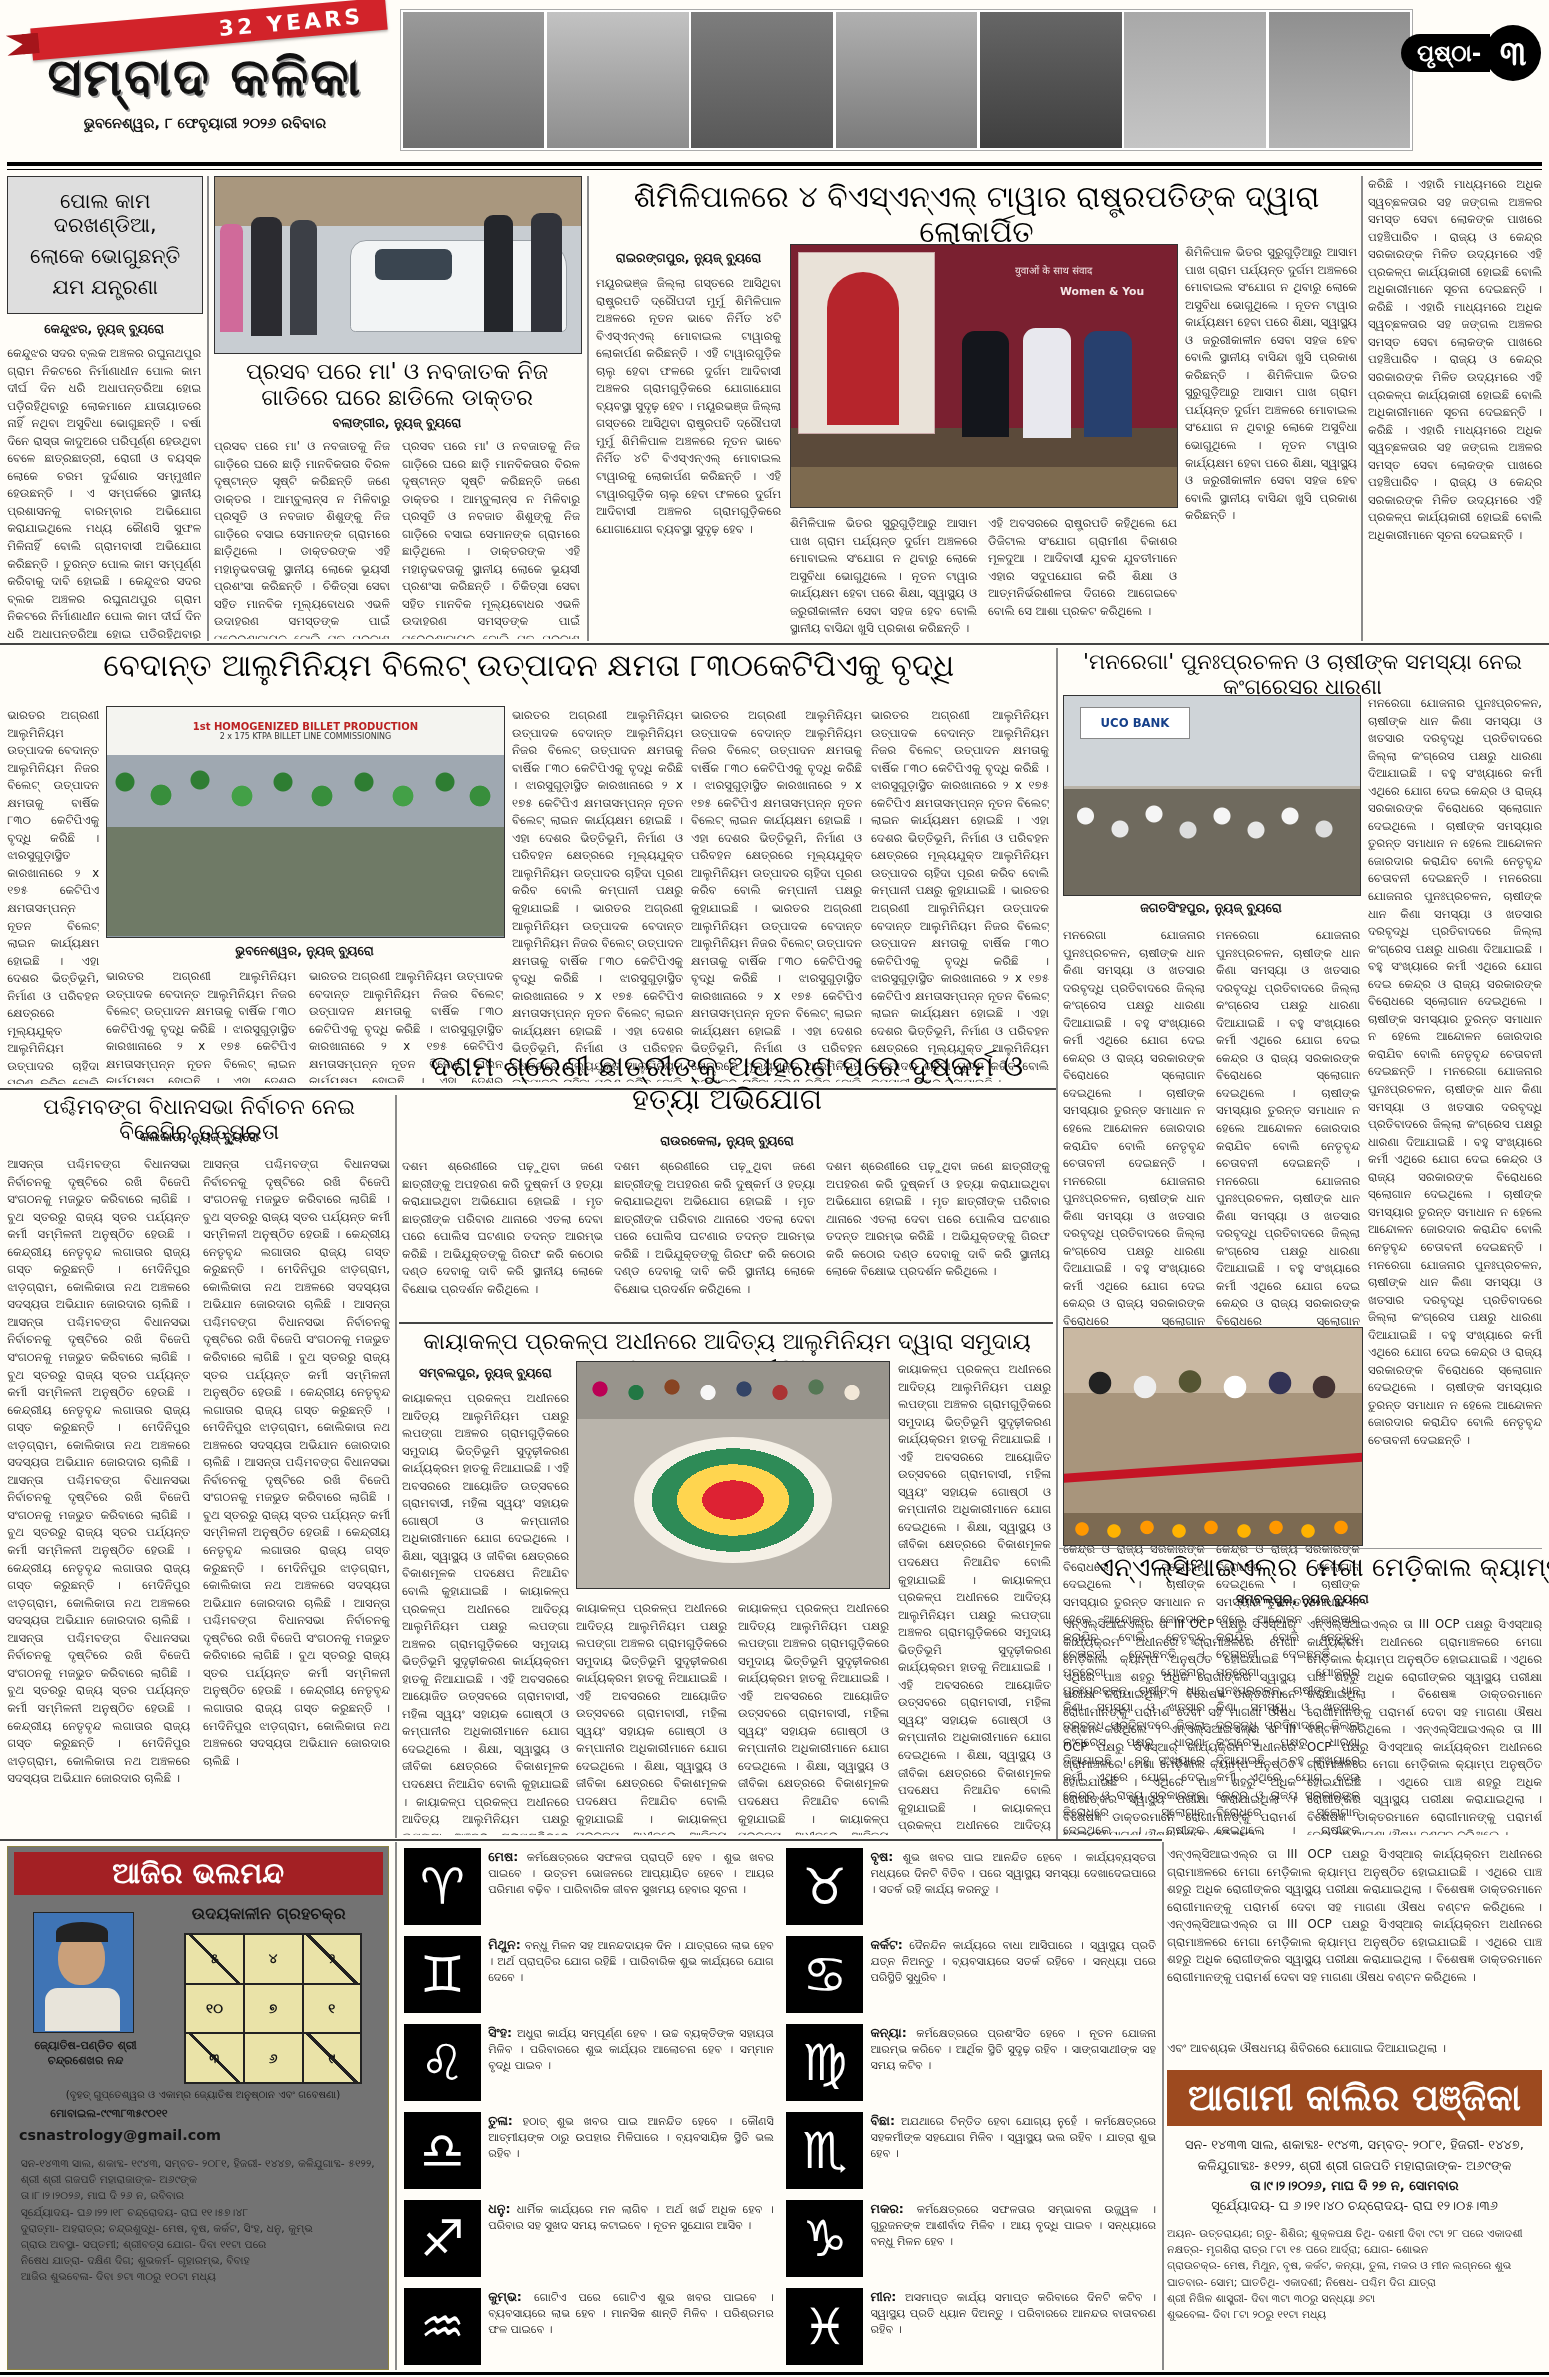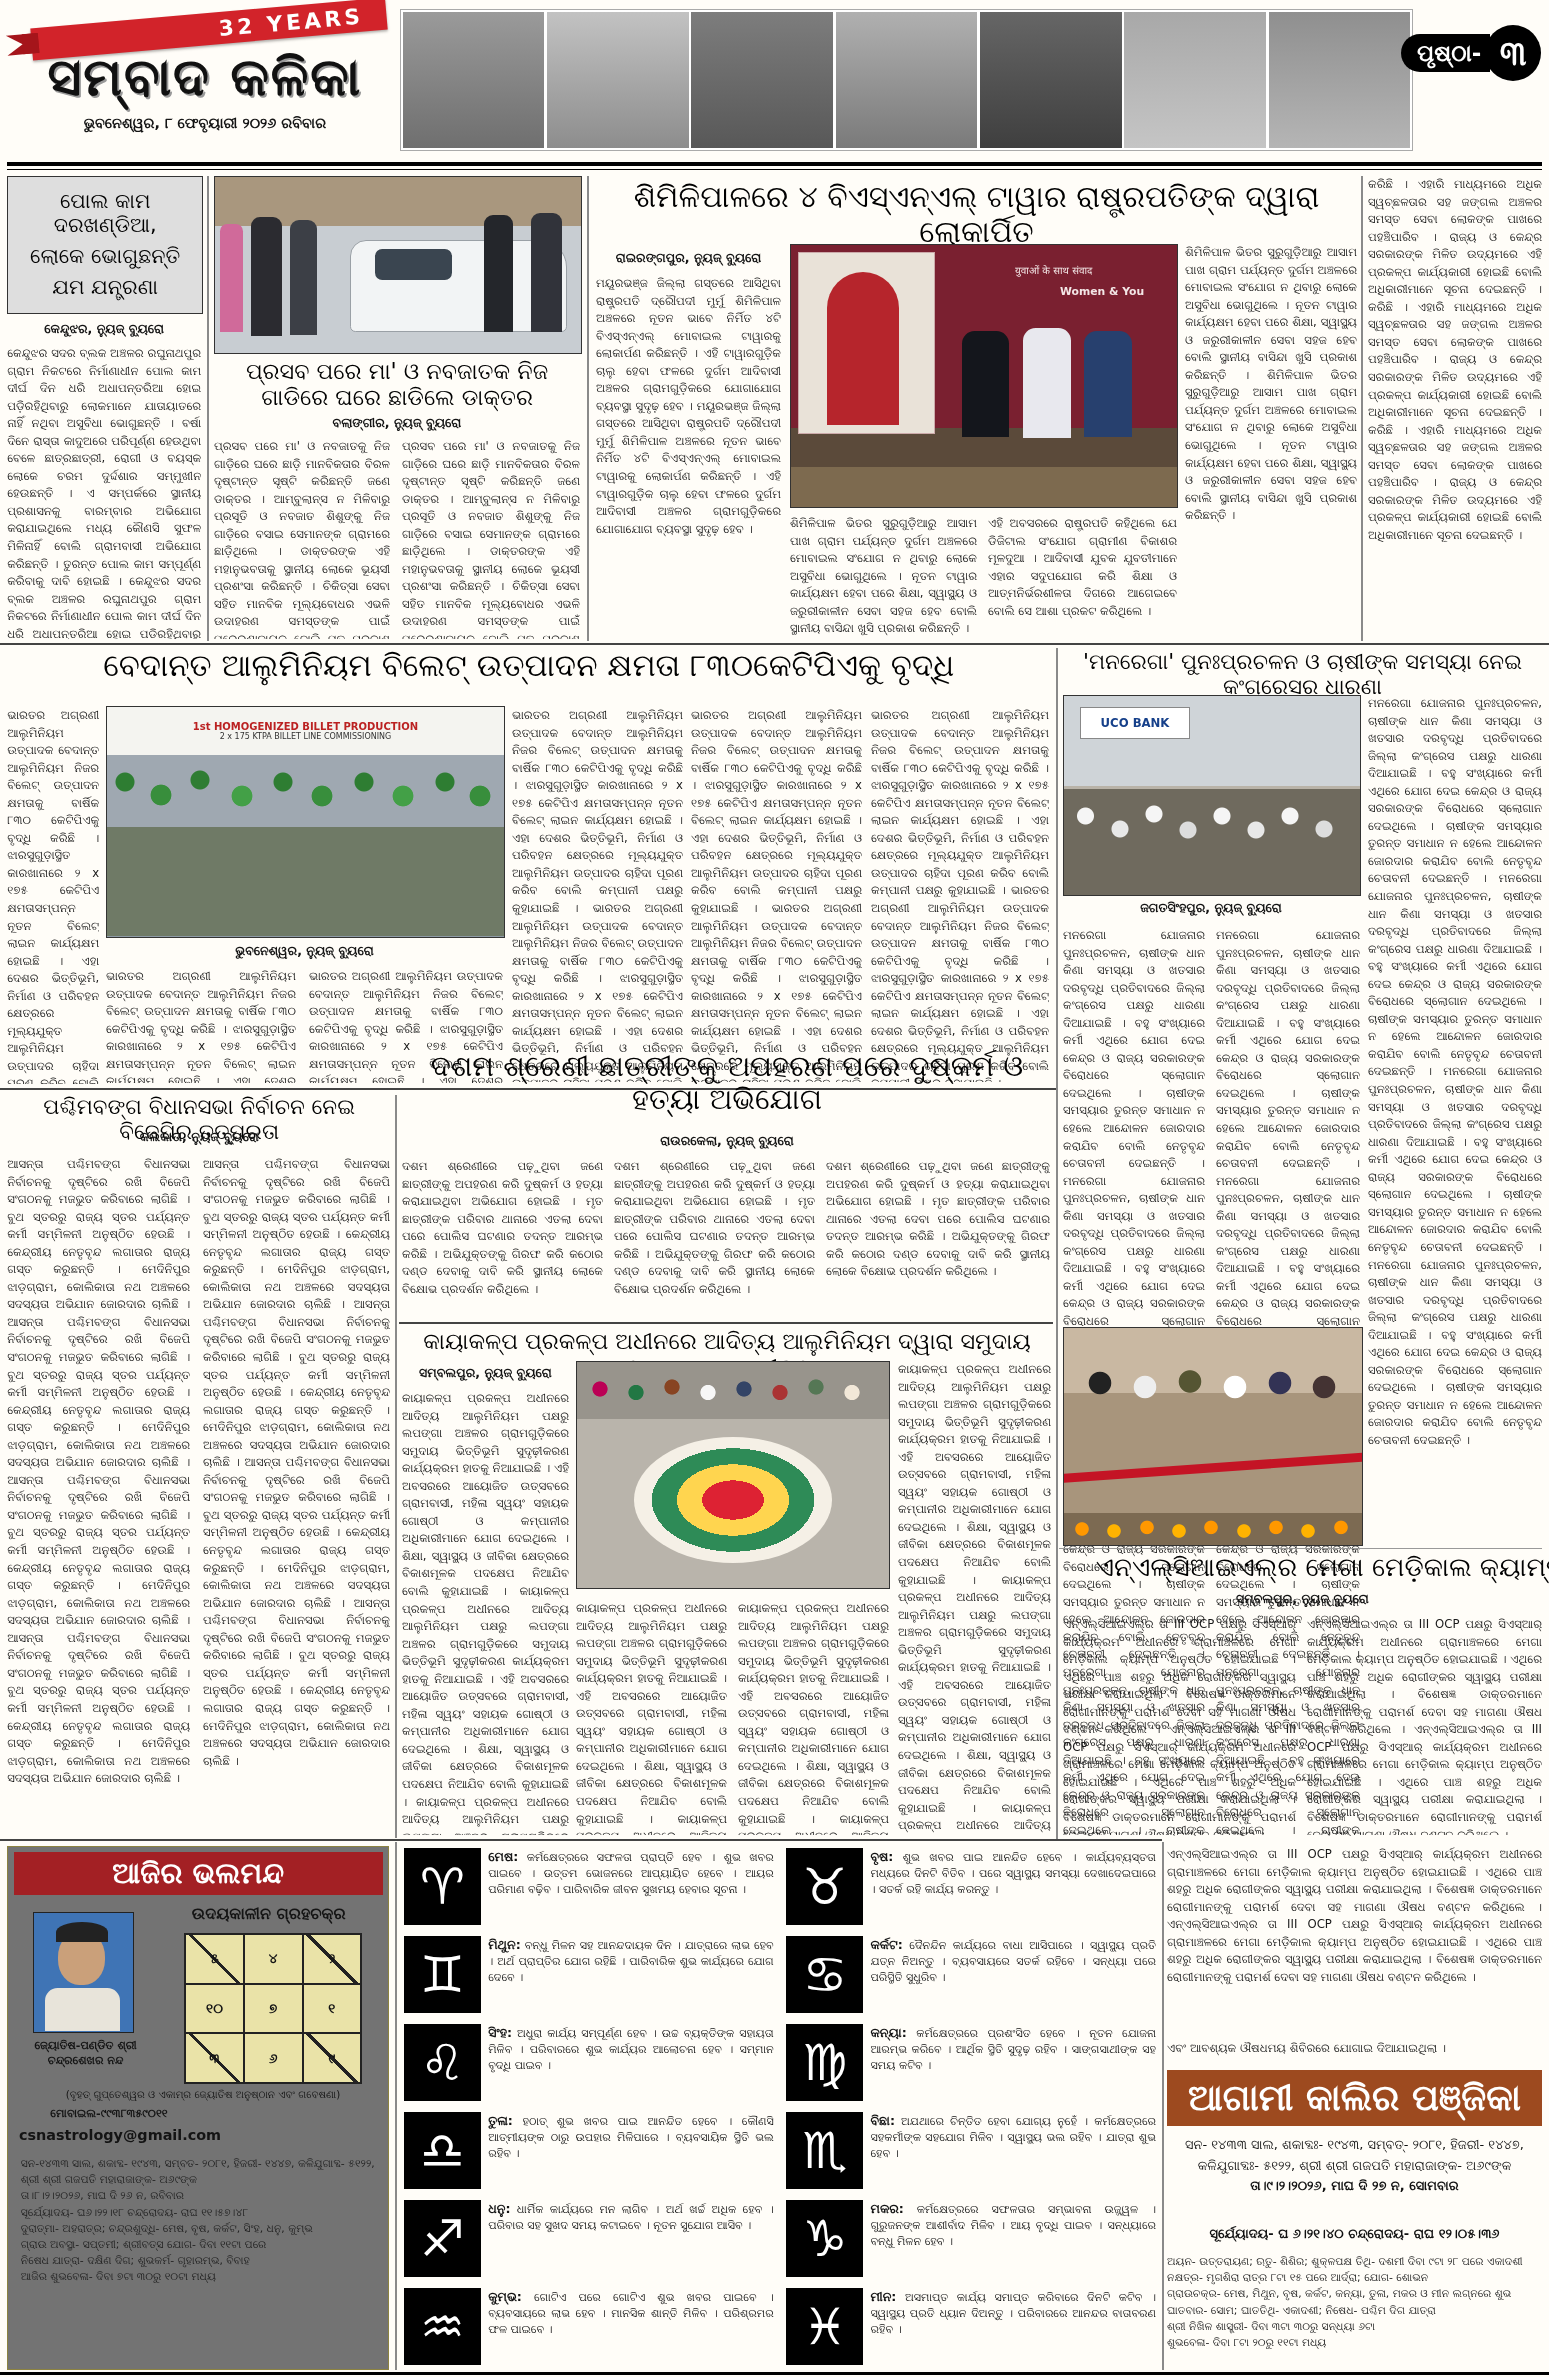--- a/index.html
+++ b/index.html
@@ -420,21 +420,21 @@
         </div>
       </div>
 
   </section>
 
   <section class="abs" style="left:1167px;top:2070px;width:375px;">
     <div class="panj-head">ଆଗାମୀ କାଲିର ପଞ୍ଜିକା</div>
     <div class="panj-lines" style="margin-top:9px;">
       <div>ସନ- ୧୪୩୩ ସାଲ, ଶକାବ୍ଦଃ- ୧୯୪୩, ସମ୍ବତ୍- ୨୦୮୧, ହିଜରୀ- ୧୪୪୭, କଳିଯୁଗାବ୍ଦଃ- ୫୧୨୨, ଶ୍ରୀ ଶ୍ରୀ ଗଜପତି ମହାରାଜାଙ୍କ- ଅ୬୯ଙ୍କ</div>
       <div style="font-weight:bold;">ତା।୯।୨।୨୦୨୬, ମାଘ ଦି ୨୭ ନ, ସୋମବାର</div>
-      <div style="font-weight:bold;margin-top:28px;">ସୂର୍ଯ୍ୟୋଦୟ- ଘ ୬।୨୧।୪୦      ଚନ୍ଦ୍ରୋଦୟ- ରାଘ ୧୨।୦୫।୩୬</div>
+      <div style="font-weight:normal;">ସୂର୍ଯ୍ୟୋଦୟ- ଘ ୬।୨୧।୪୦      ଚନ୍ଦ୍ରୋଦୟ- ରାଘ ୧୨।୦୫।୩୬</div>
     </div>
     <div class="small-lines" style="margin-top:10px;">
 
         <div>ଅୟନ- ଉତ୍ତରାୟଣ; ଋତୁ- ଶିଶିର; ଶୁକ୍ଳପକ୍ଷ ତିଥି- ଦଶମୀ ଦିବା ୯ଟା ୨୮ ପରେ ଏକାଦଶୀ</div>
 
         <div>ନକ୍ଷତ୍ର- ମୃଗଶିରା ରାତ୍ର ୮ଟା ୧୫ ପରେ ଆର୍ଦ୍ରା; ଯୋଗ- ଶୋଭନ</div>
 
         <div>ଗ୍ରାଉଚକ୍ର- ମେଷ, ମିଥୁନ, ବୃଷ, କର୍କଟ, କନ୍ୟା, ତୁଳା, ମକର ଓ ମୀନ ଲଗ୍ନରେ ଶୁଭ</div>
 
         <div>ଘାତବାର- ସୋମ; ଘାତତିଥି- ଏକାଦଶୀ; ନିଷେଧ- ପଶ୍ଚିମ ଦିଗ ଯାତ୍ରା</div>

